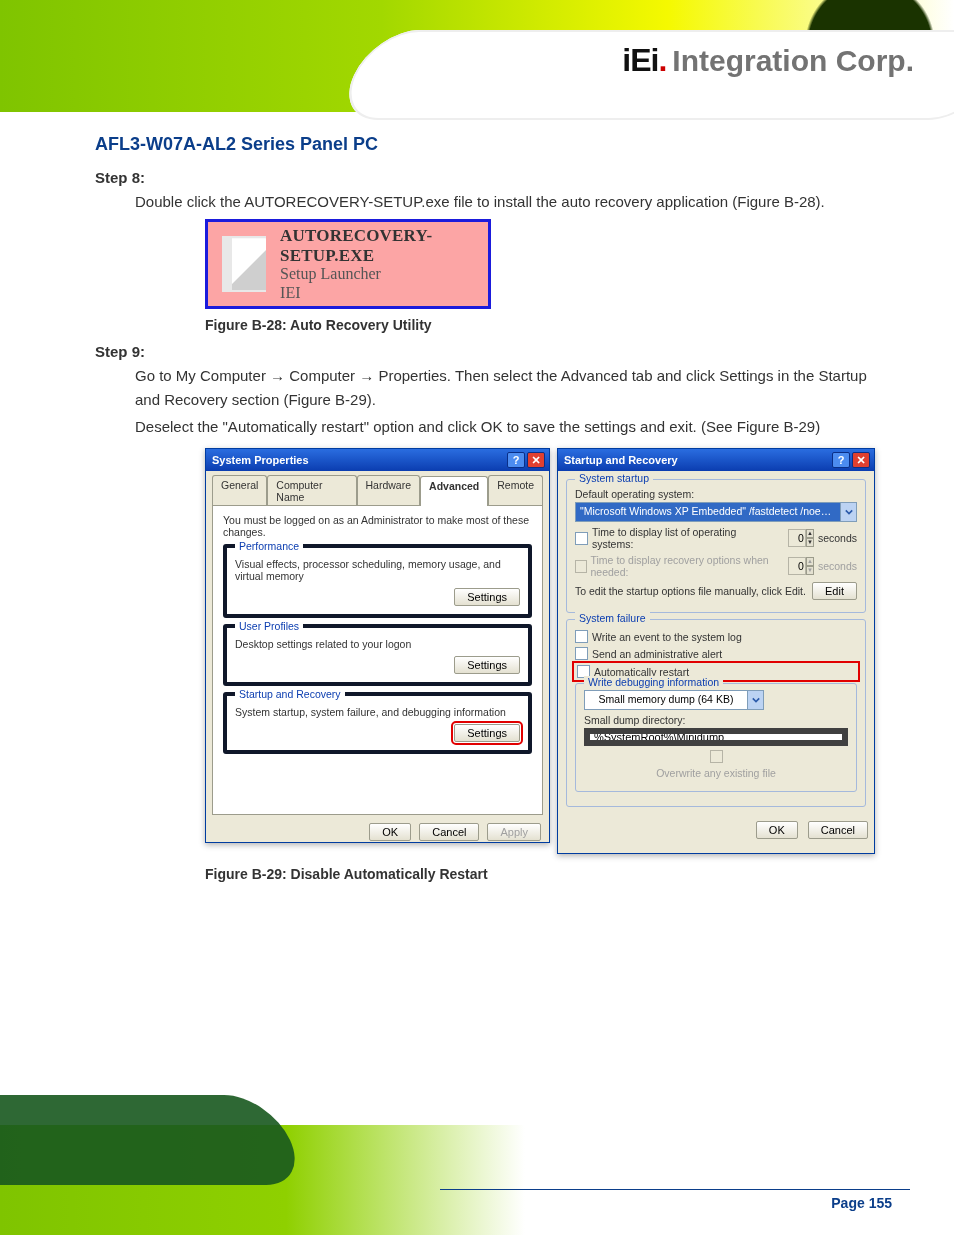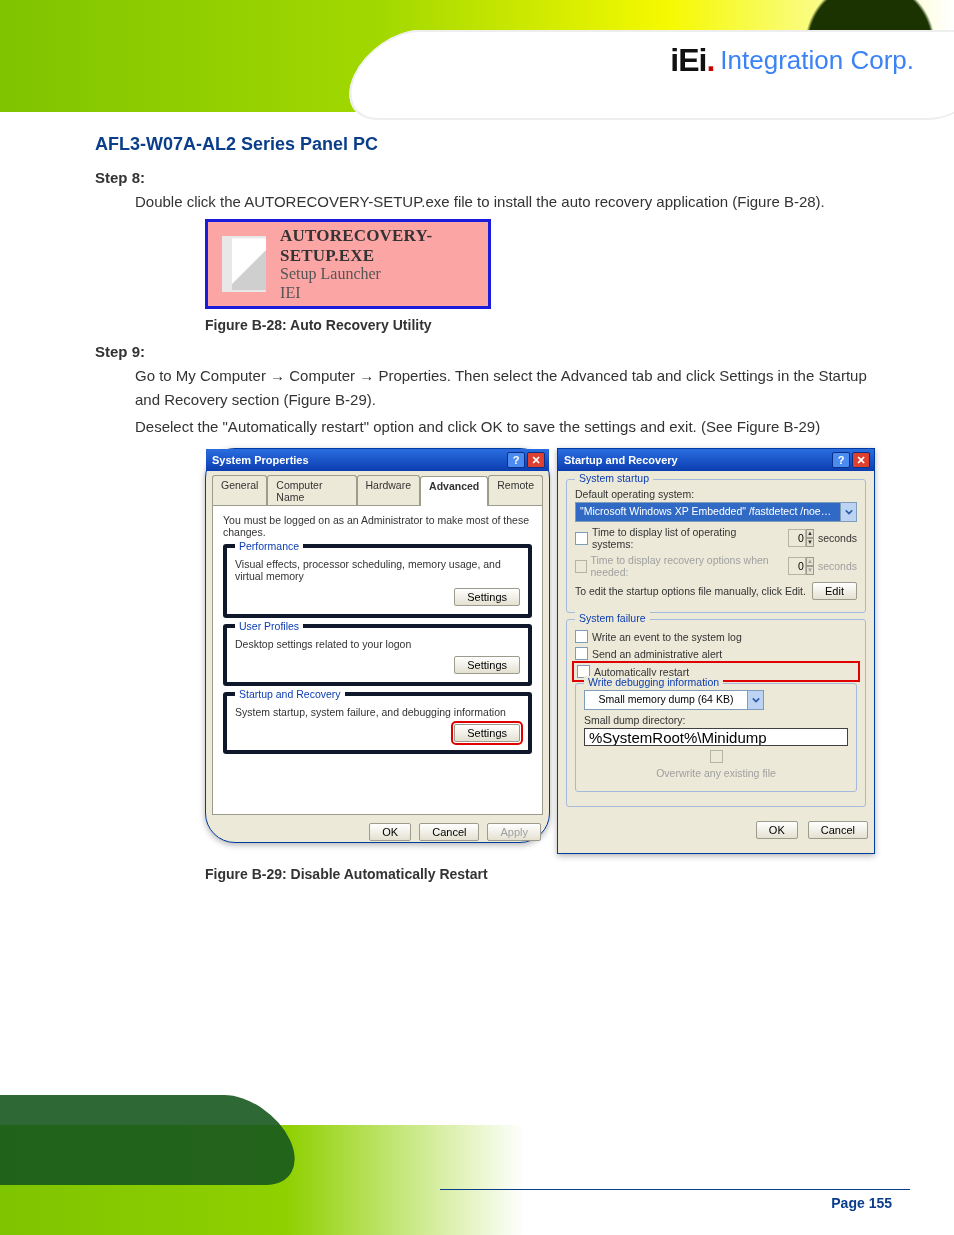--- a/index.html
+++ b/index.html
@@ -13,21 +13,21 @@
      background:radial-gradient(circle at 80% 40%, #1a3300 0 18%, transparent 19%),
                 radial-gradient(circle at 70% 80%, rgba(255,255,255,.4) 0 12%, transparent 13%); }
   .banner-bottom { bottom:0; height:110px; background:linear-gradient(90deg,#7fc400,#8fd000 30%,#fff 55%,#fff); }
   .swoosh-top { position:absolute; top:30px; right:-40px; width:640px; height:90px; border-radius:70px;
      background:#fff; transform:skewX(-25deg); box-shadow:0 0 0 2px #eee inset; z-index:1;}
   .swoosh-bottom-left { position:absolute; bottom:50px; left:-90px; width:380px; height:90px; border-radius:70px;
      background:#17581e; transform:skewX(25deg); opacity:.9; z-index:1;}
   .brand { position:absolute; top:42px; right:40px; z-index:2; display:flex; align-items:center; gap:6px; }
   .brand-iei { font-size:32px; font-weight:900; color:#111; font-family:Arial Black,Arial; letter-spacing:-1px; }
   .brand-iei .red { color:#c00; }
-  .brand-rest { font-size:26px; font-weight:400; color:#3b82f6; }
+  .brand-rest { font-size:30px; font-weight:700; color:#737373; }
 
   
   .doc { position:absolute; top:130px; left:95px; width:800px; color:#333; }
   .doc-title { font-size:18px; font-weight:bold; color:#0b3e8a; margin:4px 0 14px 0; }
   .step { font-size:15px; margin:10px 0 4px 0; font-weight:bold; }
   .para { font-size:15px; margin:4px 0 4px 40px; line-height:1.55; }
   .arr { font-weight:bold; }
   .fig-label { font-size:14px; font-weight:bold; margin:8px 0 10px 110px; }
 
   
@@ -48,21 +48,21 @@
   .wnd .titlebar{ height:22px; background:linear-gradient(#2a6de0,#0b3db0);
      color:#fff; display:flex; align-items:center; justify-content:space-between; padding:0 4px 0 6px;
      font-weight:bold; }
   .titlebar-buttons{ display:flex; gap:2px; }
   .tb-btn{ width:18px; height:16px; border:1px solid #0a2f87; border-radius:2px;
      display:flex; align-items:center; justify-content:center; font-size:11px; color:#fff; }
   .tb-help{ background:#4c8cf0; }
   .tb-close{ background:#e04030; }
 
   
-  #sysprop { left:0; top:0; width:345px; height:395px;border-radius:30px; }
+  #sysprop { left:0; top:0; width:345px; height:395px; }
   .tabs { display:flex; gap:0; padding:4px 6px 0 6px; }
   .tab { background:#ece9d8; border:1px solid #9c9c8c; border-bottom:none; padding:3px 8px 2px;
     border-radius:3px 3px 0 0; font-size:10.5px; }
   .tab.active { background:#fff; position:relative; top:1px; font-weight:bold; }
   .tabpage { margin:0 6px 4px; background:#fff; border:1px solid #9c9c8c; padding:8px 10px 4px; height:310px;}
   .note { font-size:10.5px; margin:0 0 6px; }
   .fieldset{ border:4px solid #0f172a; border-radius:3px; padding:6px 8px 8px; margin:6px 0 2px; position:relative; }
   .fieldset .legend{ position:absolute; top:-8px; left:8px; background:#fff; padding:0 4px; color:#0b3db0; font-size:10.5px; }
   .fsdesc{ font-size:10.5px; margin:4px 0 6px; }
   .btn{ border:1px solid #9c9c8c; background:linear-gradient(#fff,#e4e1d1); border-radius:2px;
@@ -86,21 +86,21 @@
   .combo-arrow{ width:16px; background:#bcd3f3; display:flex; align-items:center; justify-content:center; border-left:1px solid #7f9db9;}
   .combo-arrow svg{ width:8px; height:8px; }
   .chk-row{ display:flex; align-items:center; gap:4px; margin:4px 0; font-size:10.5px; }
   .chk{ width:13px; height:13px; border:1px solid #7f9db9; background:#fff; }
   .chk.disabled{ background:#ece9d8; border-color:#b6b4a6; }
   .spin{ width:26px; height:18px; display:inline-flex; }
   .spin input{ width:18px; border:1px solid #b6b4a6; font-size:10.5px; padding:0 1px; text-align:right; background:#ece9d8; }
   .spin .spin-btns{ width:10px; display:flex; flex-direction:column; }
   .spin .sp{ flex:1; border:1px solid #9c9c8c; background:#e4e1d1; font-size:6px; text-align:center; line-height:6px;}
   .ghost{ color:#a0a0a0; }
-  .dir-input{ width:100%; height:18px; border:1px solid #404040; font-size:15px; padding:1px 4px; background:#fff; }
+  .dir-input{ width:100%; height:18px; border:6px solid #404040; font-size:11px; padding:1px 4px; background:#fff; }
   .main-buttons{ display:flex; justify-content:flex-end; gap:10px; padding:4px 6px 6px; }
 
   
   .page-num{ position:absolute; bottom:24px; right:56px; font-size:14px; font-weight:bold; color:#0b3e8a;
      background:#fff; padding:0 6px; z-index:3; }
   .line-footer{ position:absolute; bottom:45px; left:440px; width:470px; height:1px; background:#0b3e8a; z-index:3;}
 </style>
 </head>
 <body>
 

